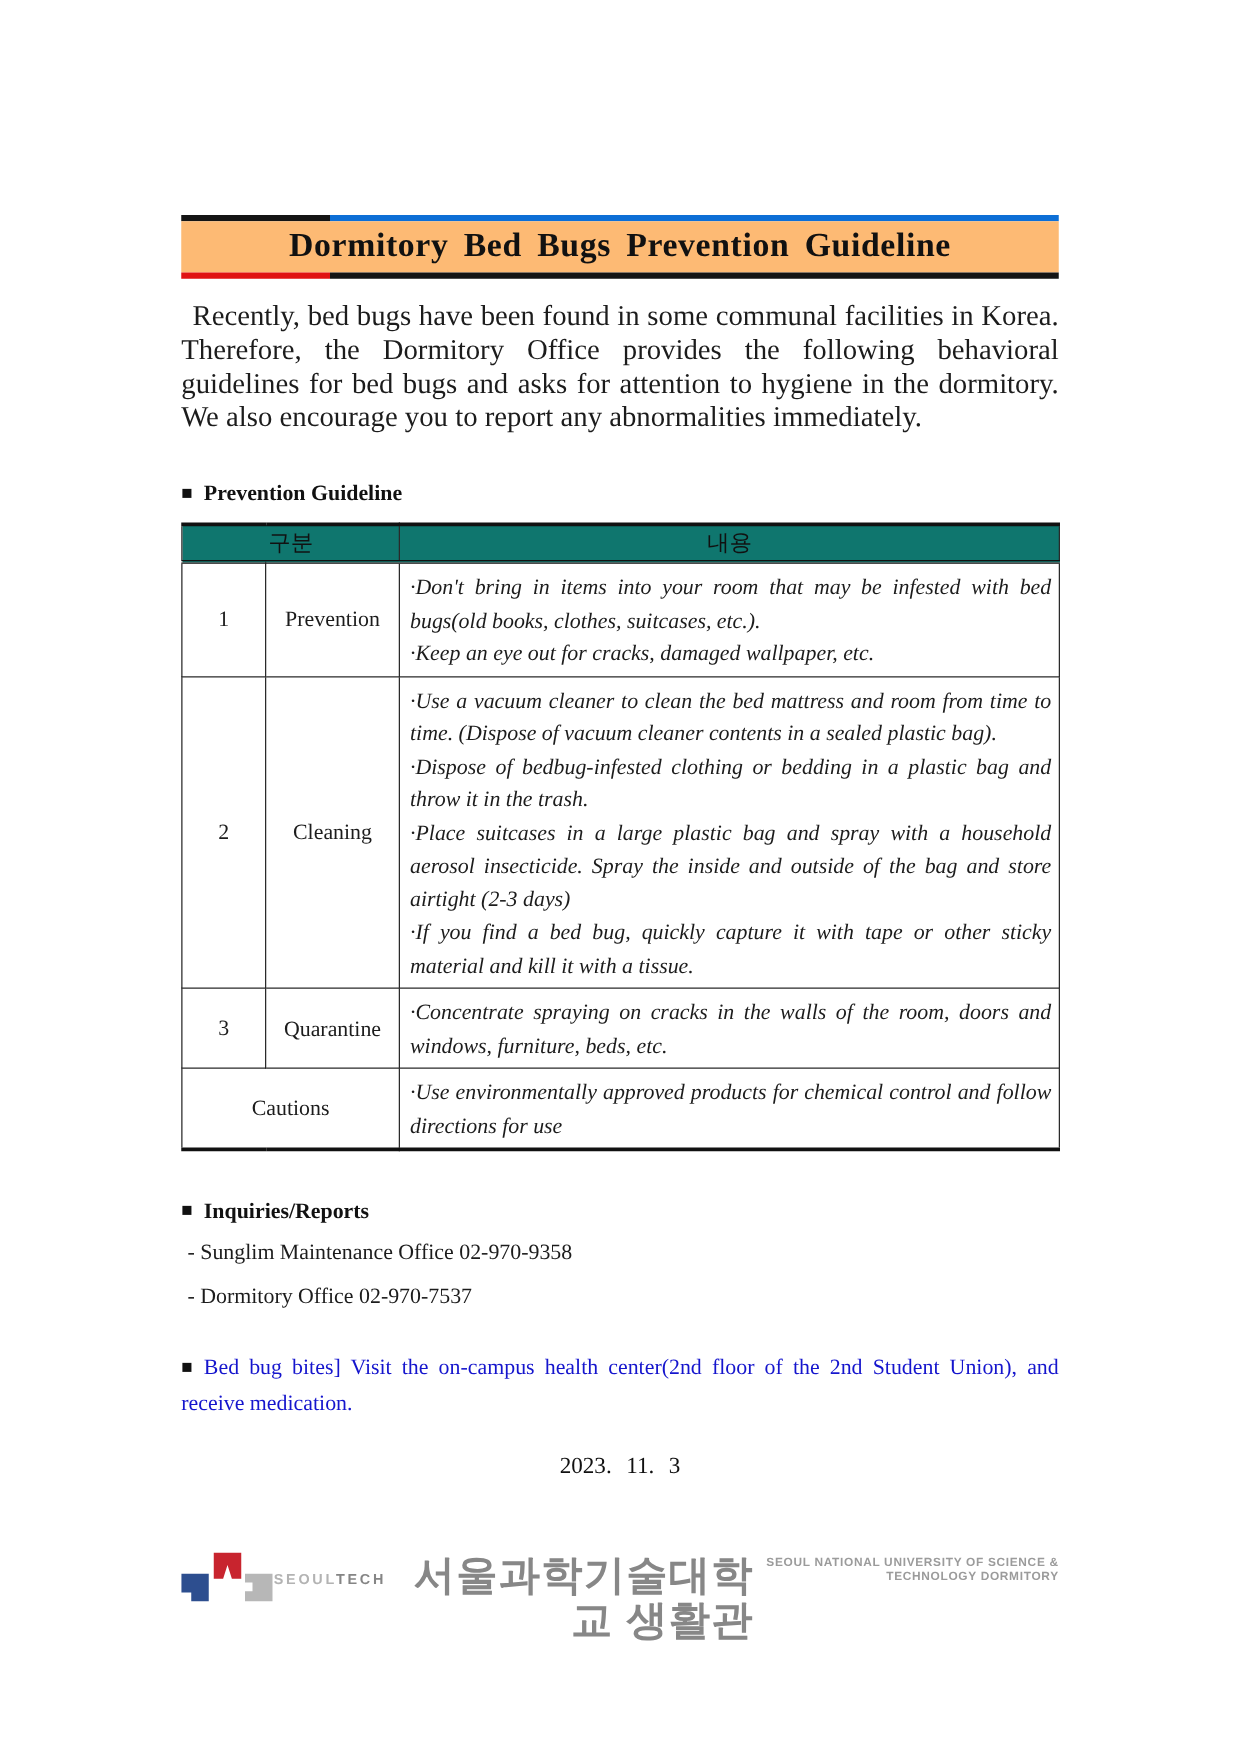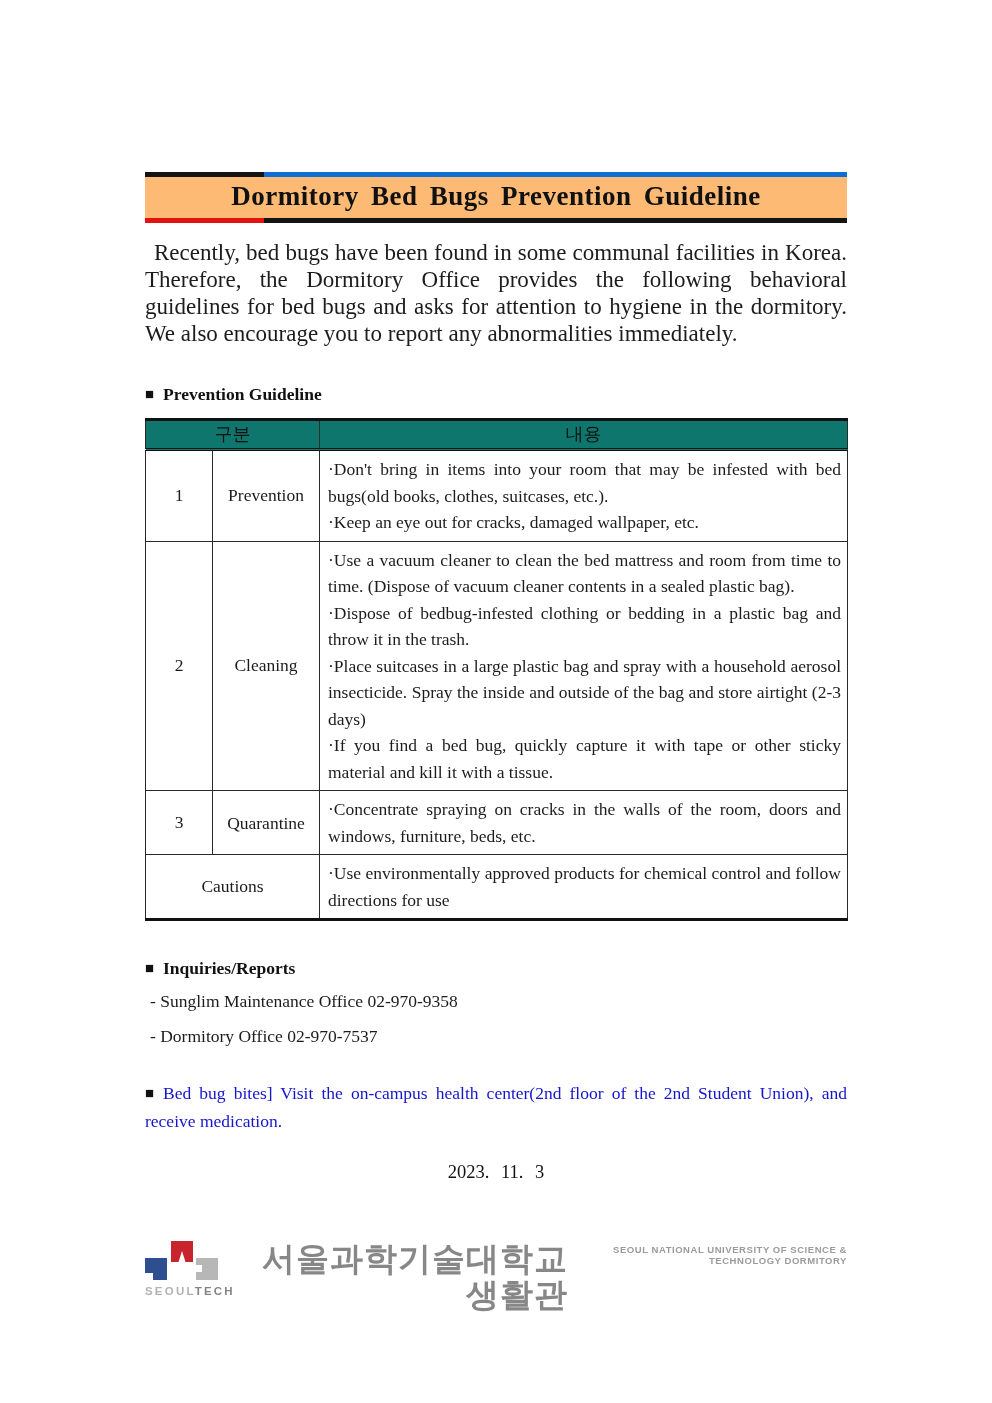--- a/index.html
+++ b/index.html
@@ -25,36 +25,36 @@
   table { margin-top:13px; border-collapse:collapse; table-layout:fixed; width:702px;
           border-left:1px solid #2a2a2a; border-right:1px solid #2a2a2a;
           border-top:3px solid #111; border-bottom:3px solid #111; }
   col.col-no { width:67px; } col.col-cat { width:107px; } col.col-content { width:528px; }
   th, td { border:1px solid #2a2a2a; }
   thead th { background:#0f766e; font-weight:400; font-size:18px; padding:1px 0 2px;
              border-bottom:3px double #111; color:#111; }
   td { font-size:17.5px; vertical-align:middle; }
   .c-no, .c-cat { text-align:center; padding:2px; }
   .c-content { padding:5px 6px 5px 8px; }
-  .c-content p { margin:0; line-height:26.5px; text-align:justify; }
+  .c-content p { margin:0; line-height:26.5px; text-align:justify;font-style:italic; }
   .narrow { display:inline-block; max-width:80px; word-break:break-all; line-height:24px; }
 
   
   .inq-item { margin:9px 0 0 5px; font-size:17.5px; line-height:26px; }
 
   
   .note { margin:31px 0 0; font-size:17.5px; line-height:27px; text-align:justify; }
   .note-text { color:#1515cd; }
 
   
   .date-line { margin-top:27px; text-align:center; font-size:18.5px; word-spacing:7px; color:#111; }
 
   
   .footer { margin-top:58px; display:flex; justify-content:center; align-items:flex-start; gap:22px; }
-  .logo-mark-block { display:flex; flex-direction:column; align-items:flex-start; }
+  .logo-mark-block { display:flex; flex-direction:row; align-items:center; }
   .wordmark { font-family:"Liberation Sans","DejaVu Sans",sans-serif; font-size:11.5px; font-weight:700;
               letter-spacing:2.2px; color:#b3b3b3; margin-top:4px; white-space:nowrap; }
   .wordmark .tech { color:#858585; }
   .logo-names { display:flex; flex-direction:row;text-align:right; }
   .logo-kr { font-family:"Liberation Sans","DejaVu Sans",sans-serif; font-size:33px; font-weight:700;
              color:#878787; letter-spacing:1px; line-height:36px; }
   .logo-en { font-family:"Liberation Sans","DejaVu Sans",sans-serif; font-size:9.5px; font-weight:700;
              color:#9b9b9b; letter-spacing:.55px; margin-top:3px; }
 </style>
 </head>

